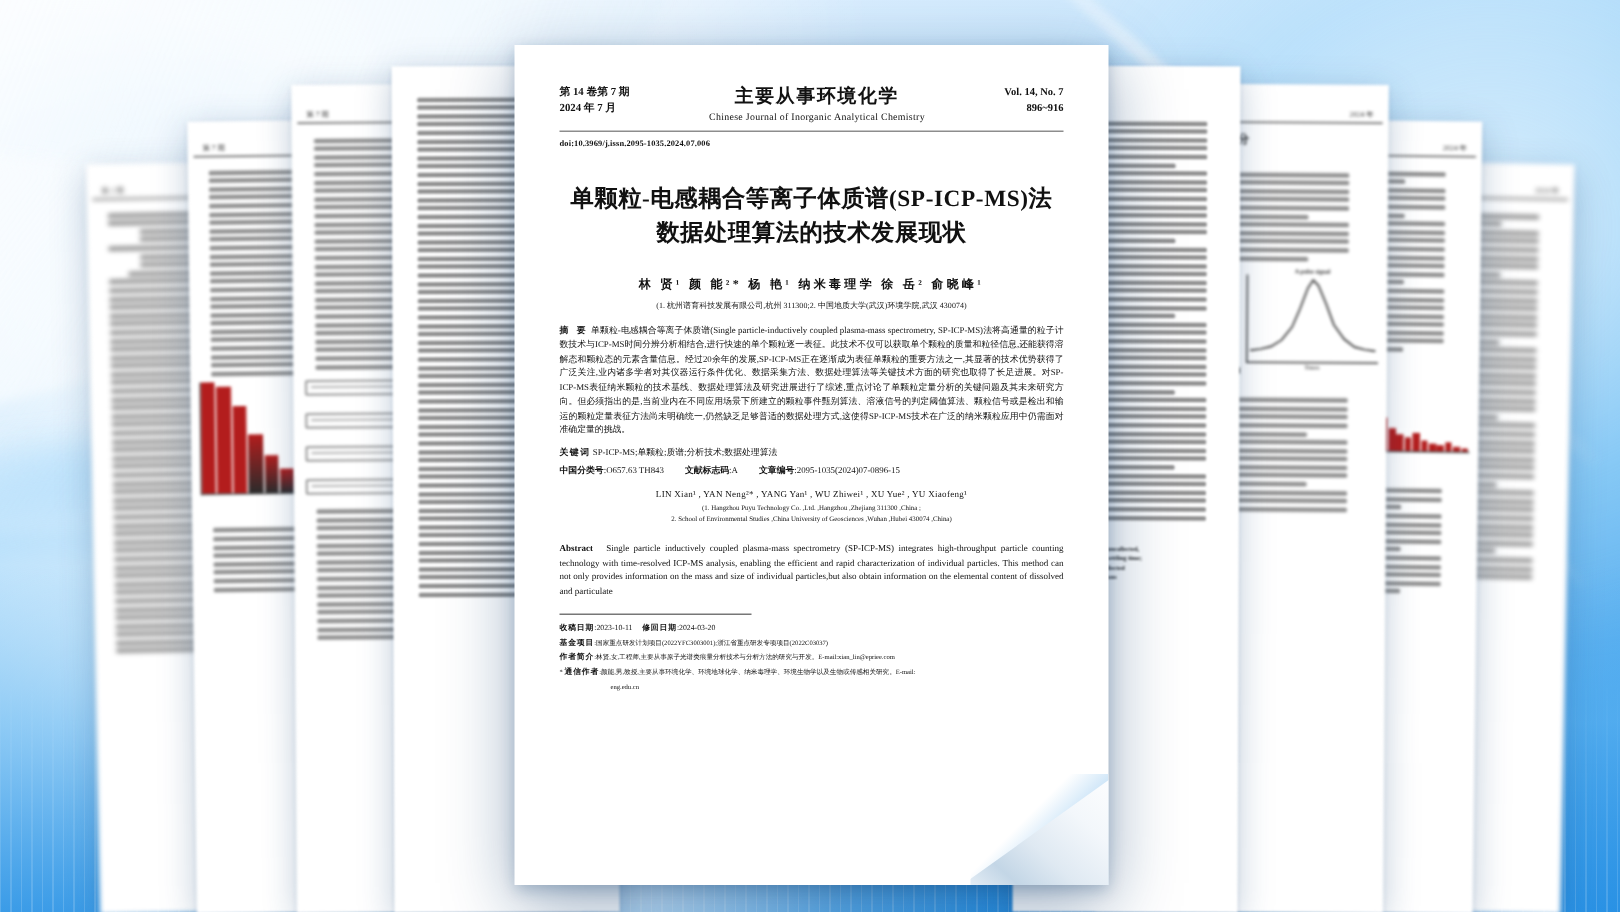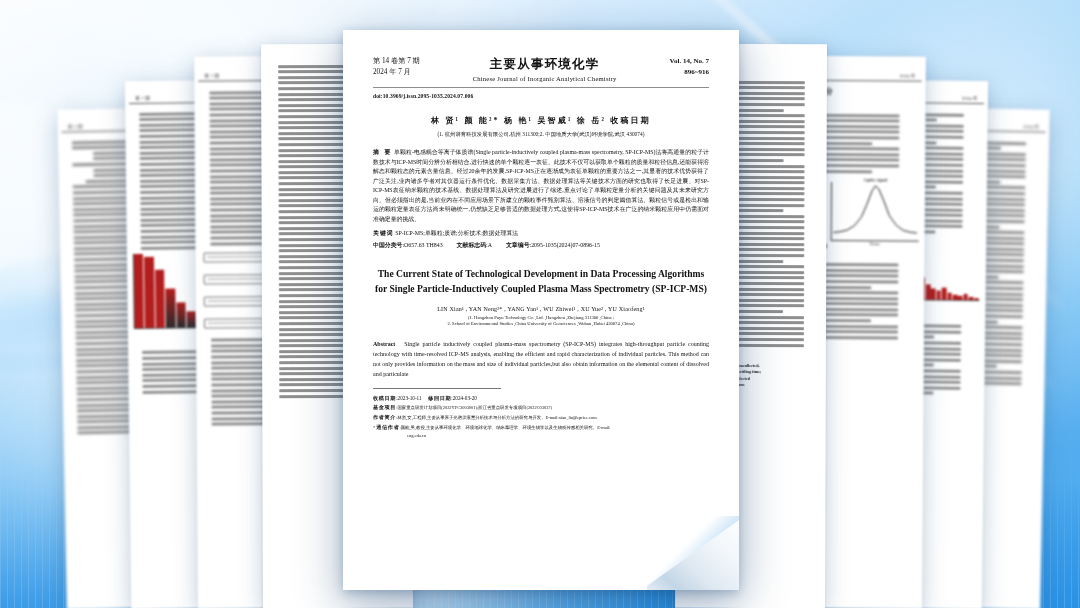--- a/index.html
+++ b/index.html
@@ -81,21 +81,21 @@
   .flowbox i{display:block;height:1.6px;width:60%;background:#888;opacity:.8;font-style:normal;}
   .arrow{width:0;height:0;margin:1px auto;border-left:3px solid transparent;border-right:3px solid transparent;border-top:4px solid #777;}
   .cap{font-size:4px;color:#333;text-align:center;margin-top:2px;}
 
   
   #front{left:343px;top:30px;width:396px;height:560px;
     box-shadow:0 14px 44px rgba(10,55,105,.40),0 3px 10px rgba(10,55,105,.25);}
   .fp{padding:26px 30px 0 30px;color:#111;}
   .fp-head{display:flex;justify-content:space-between;align-items:flex-start;
     border-bottom:1px solid #8d8d8d;padding-bottom:5px;}
-  .fp-head .l{font-size:7.2px;line-height:1.55;text-align:left;font-weight:normal;white-space:pre-line;}
+  .fp-head .l{font-size:7.2px;line-height:1.55;text-align:left;font-weight:bold;white-space:pre-line;}
   .fp-head .c{text-align:center;flex:1;}
   .fp-head .c .cn{font-size:12.5px;letter-spacing:1.2px;font-weight:bold;}
   .fp-head .c .en{font-size:6.6px;margin-top:2px;letter-spacing:.2px;}
   .fp-head .r{font-size:7px;line-height:1.55;text-align:right;font-weight:bold;white-space:pre-line;}
   .fp-doi{font-size:5.6px;font-weight:bold;margin-top:5px;letter-spacing:.1px;}
   .fp-title{text-align:center;font-size:15.5px;font-weight:bold;line-height:1.5;margin-top:22px;letter-spacing:.4px;}
   .fp-authors{text-align:center;font-size:8px;font-weight:bold;margin-top:16px;letter-spacing:2.2px;}
   .fp-affil{text-align:center;font-size:5.3px;margin-top:5px;letter-spacing:.05px;}
   .fp-abs{margin-top:10px;font-size:5.9px;line-height:1.62;text-align:justify;}
   .fp-abs b{font-weight:bold;letter-spacing:2px;}
@@ -698,22 +698,24 @@
         <div class="c">
           <div class="cn">主要从事环境化学</div>
           <div class="en">Chinese Journal of Inorganic Analytical Chemistry</div>
         </div>
         <div class="r">Vol. 14, No. 7
 896~916</div>
       </div>
 
       <div class="fp-doi">doi:10.3969/j.issn.2095-1035.2024.07.006</div>
 
-
-      <div class="fp-authors">林 贤¹   颜 能²*   杨 艳¹   吴智威¹   徐 岳²   收稿日期</div>
+      <div class="fp-title">单颗粒-电感耦合等离子体质谱(SP-ICP-MS)法
+数据处理算法的技术发展现状</div>
+
+      <div class="fp-authors">林 贤¹   颜 能²*   杨 艳¹   纳米毒理学   徐 岳²   俞晓峰¹</div>
       <div class="fp-affil">(1. 杭州谱育科技发展有限公司,杭州 311300;2. 中国地质大学(武汉)环境学院,武汉 430074)</div>
 
       <div class="fp-abs">
         <b>摘 要</b>
         <span>单颗粒-电感耦合等离子体质谱(Single particle-inductively coupled plasma-mass spectrometry, SP-ICP-MS)法将高通量的粒子计数技术与ICP-MS时间分辨分析相结合,进行快速的单个颗粒逐一表征。此技术不仅可以获取单个颗粒的质量和粒径信息,还能获得溶解态和颗粒态的元素含量信息。经过20余年的发展,SP-ICP-MS正在逐渐成为表征单颗粒的重要方法之一,其显著的技术优势获得了广泛关注,业内诸多学者对其仪器运行条件优化、数据采集方法、数据处理算法等关键技术方面的研究也取得了长足进展。对SP-ICP-MS表征纳米颗粒的技术基线、数据处理算法及研究进展进行了综述,重点讨论了单颗粒定量分析的关键问题及其未来研究方向。但必须指出的是,当前业内在不同应用场景下所建立的颗粒事件甄别算法、溶液信号的判定阈值算法、颗粒信号或是检出和输运的颗粒定量表征方法尚未明确统一,仍然缺乏足够普适的数据处理方式,这使得SP-ICP-MS技术在广泛的纳米颗粒应用中仍需面对准确定量的挑战。</span>
       </div>
 
       <div class="fp-kw">
         <span style="font-weight:bold;letter-spacing:1px;">关键词</span>
         <span>SP-ICP-MS;单颗粒;质谱;分析技术;数据处理算法</span>
@@ -724,21 +726,20 @@
           <b>中国分类号</b><span>:O657.63   TH843</span>
         </div>
         <div>
           <b>文献标志码</b><span>:A</span>
         </div>
         <div>
           <b>文章编号</b><span>:2095-1035(2024)07-0896-15</span>
         </div>
       </div>
 
-      <div class="fp-entitle">The Current State of Technological Development in Data Processing Algorithms for Single Particle-Inductively Coupled Plasma Mass Spectrometry (SP-ICP-MS)</div>
 
       <div class="fp-enauth">LIN Xian¹ , YAN Neng²* , YANG Yan¹ , WU Zhiwei¹ , XU Yue² , YU Xiaofeng¹</div>
       <div class="fp-enaffil">(1. Hangzhou Puyu Technology Co. ,Ltd. ,Hangzhou ,Zhejiang 311300 ,China ;</div>
       <div class="fp-enaffil" style="margin-top:0;">2. School of Environmental Studies ,China University of Geosciences ,Wuhan ,Hubei 430074 ,China)</div>
 
       <div class="fp-enabs">
         <b>Abstract</b>
         &nbsp;&nbsp;<span>Single particle inductively coupled plasma-mass spectrometry (SP-ICP-MS) integrates high-throughput particle counting technology with time-resolved ICP-MS analysis, enabling the efficient and rapid characterization of individual particles. This method can not only provides information on the mass and size of individual particles,but also obtain information on the elemental content of dissolved and particulate</span>
       </div>
 

